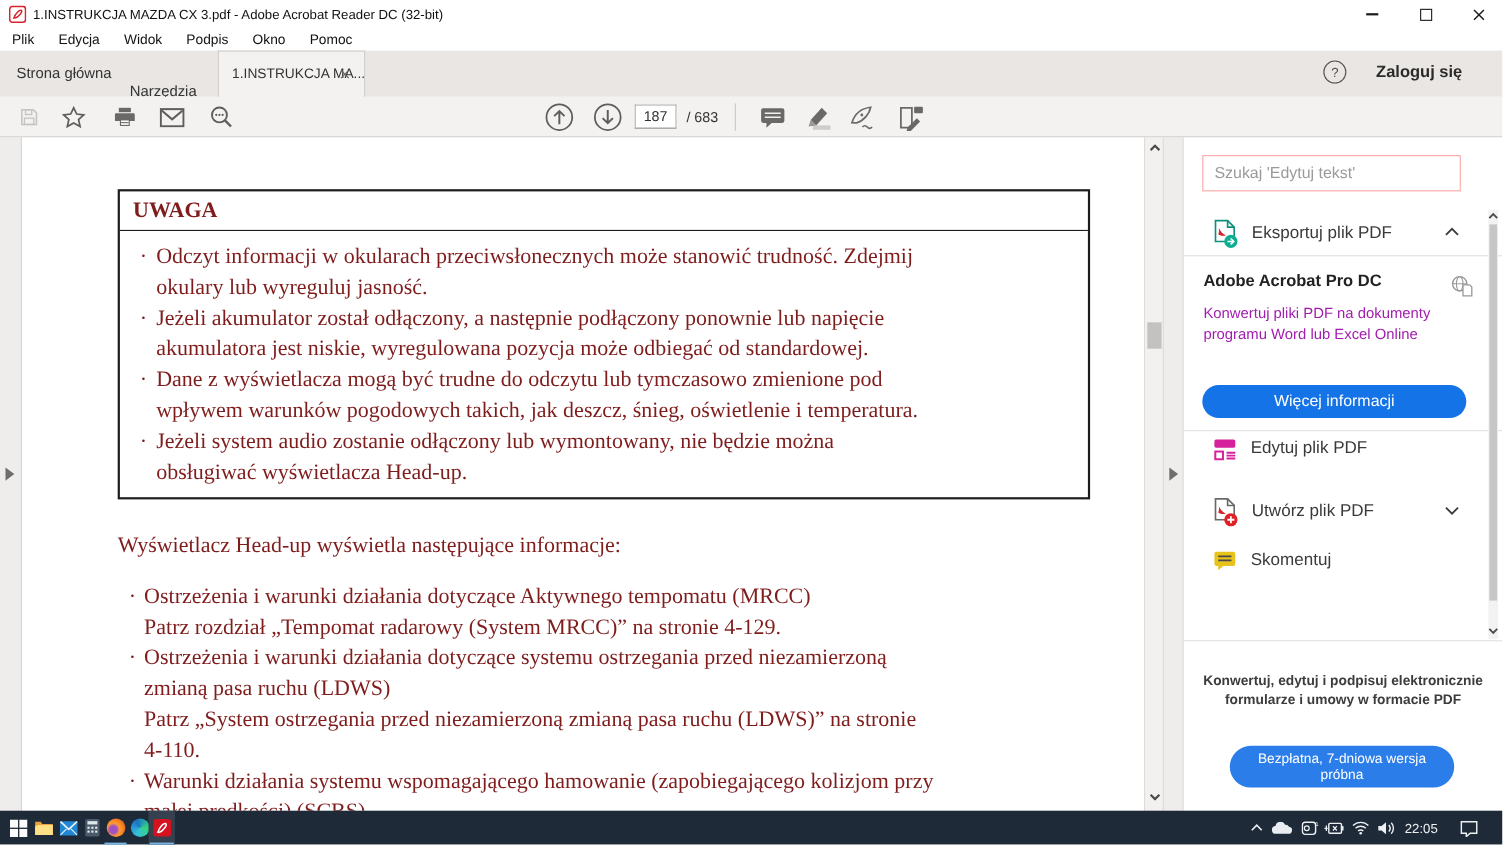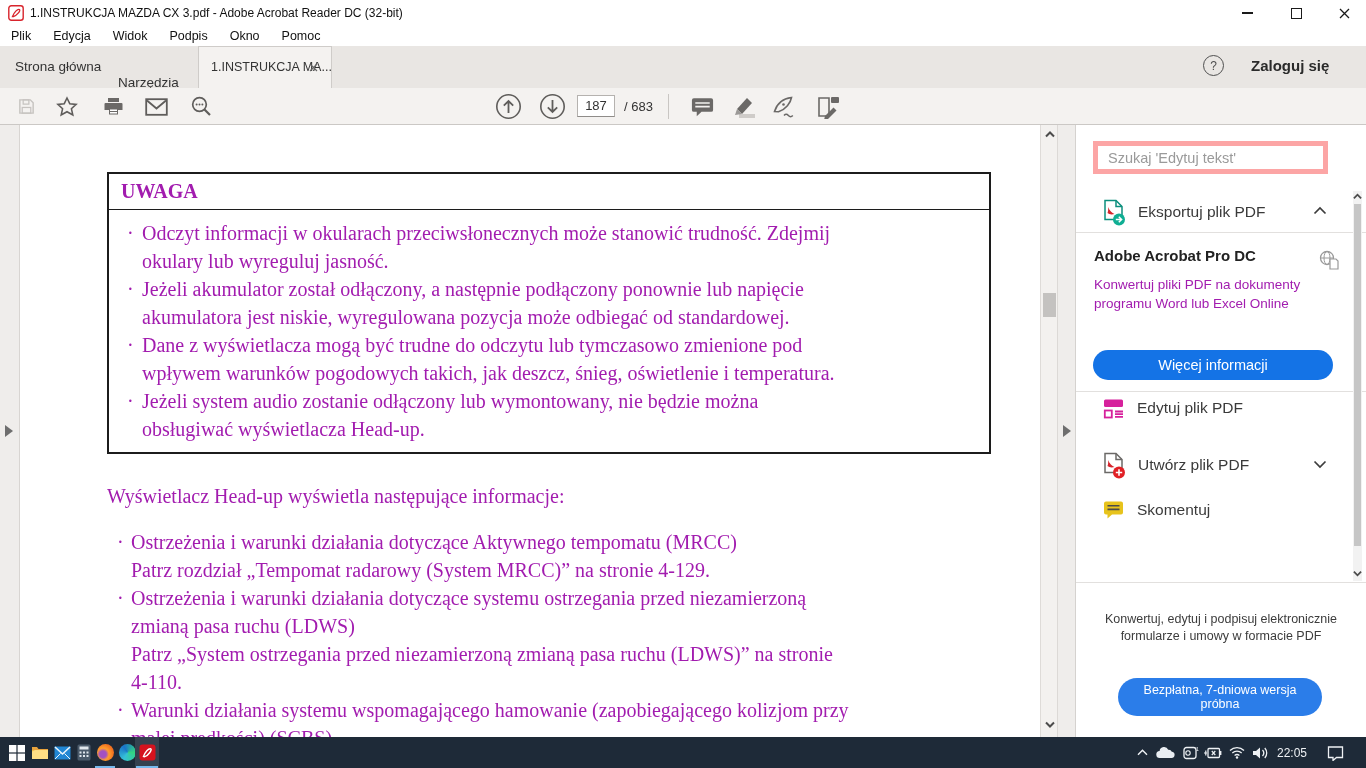--- a/index.html
+++ b/index.html
@@ -26,47 +26,47 @@
   .toolbar{position:absolute;left:0;top:88px;width:1366px;height:37px;background:#f4f2f0;border-bottom:1px solid #cbc8c5;box-sizing:border-box;}
   .tbtn{position:absolute;top:5px;width:28px;height:27px;display:flex;align-items:center;justify-content:center;}
   .pagebox{position:absolute;left:577px;top:7px;width:38px;height:22px;background:#fff;border:1px solid #b5b2af;border-bottom:1px solid #8f8c89;
            box-sizing:border-box;text-align:center;font-size:13px;color:#333;line-height:20px;}
   .pagetotal{position:absolute;left:624px;top:11px;font-size:13px;color:#333;}
   .tsep{position:absolute;left:668px;top:6px;width:1px;height:25px;background:#c9c6c3;}
   
   .leftstrip{position:absolute;left:0;top:125px;width:20px;height:612px;background:#efedeb;border-right:1px solid #d8d5d2;box-sizing:border-box;}
   .tri-right{width:0;height:0;border-left:8px solid #6e6e6e;border-top:6px solid transparent;border-bottom:6px solid transparent;}
   .docpage{position:absolute;left:20px;top:125px;width:1020px;height:612px;background:#fff;overflow:hidden;
-           font-family:"Liberation Serif","DejaVu Serif",serif;color:#a21caf;}
+           font-family:"Liberation Serif","DejaVu Serif",serif;color:#7f1d1d;}
   .noticebox{position:absolute;left:87px;top:47px;width:884px;height:282px;border:2px solid #1c1c1c;box-sizing:border-box;}
   .noticehead{height:35px;border-bottom:1px solid #1c1c1c;line-height:35px;padding-left:12px;font-weight:bold;font-size:20px;}
   .noticebody{padding:9px 10px 0 10px;}
   .nline{position:relative;white-space:nowrap;line-height:28px;font-size:20px;padding-left:23px;}
   .nline .db,.dline .db{position:absolute;left:8px;top:0;}
   .intro{position:absolute;left:87px;top:360px;font-size:20px;white-space:nowrap;}
   .dline{position:absolute;left:97px;font-size:20px;white-space:nowrap;line-height:28px;padding-left:14px;}
   .dline .db{left:0px;}
   
   .docscroll{position:absolute;left:1040px;top:125px;width:17px;height:612px;background:#f3f1ef;border-left:1px solid #dedbd8;box-sizing:border-box;}
   .docscroll .thumb{position:absolute;left:2px;top:168px;width:13px;height:24px;background:#c4c2c0;}
   .rightstrip{position:absolute;left:1057px;top:125px;width:18px;height:612px;background:#efedeb;border-left:1px solid #dcd9d6;box-sizing:border-box;}
   .chev{stroke:#4c4c4c;stroke-width:2;fill:none;}
   
   .panel{position:absolute;left:1075px;top:125px;width:291px;height:612px;background:#fff;border-left:1px solid #d5d2cf;box-sizing:border-box;}
-  .search{position:absolute;left:17px;top:16px;width:235px;height:33px;border:5px solid #fca5a5;box-sizing:border-box;
+  .search{position:absolute;left:17px;top:16px;width:235px;height:33px;border:1px solid #fca5a5;box-sizing:border-box;
           font-size:14.5px;padding:0 10px;color:#333;font-family:"Liberation Sans",sans-serif;}
   .search::placeholder{color:#9a9a9a;}
   .toolrow{position:absolute;left:0;width:276px;height:38px;display:flex;align-items:center;padding-left:26px;box-sizing:border-box;gap:12px;}
   .toolrow .tlabel{font-size:15.5px;color:#3a3a3a;}
   .pdivider{position:absolute;left:0;width:290px;border-top:1px solid #e2e0de;}
   .protitle{position:absolute;left:18px;top:122px;font-size:15px;font-weight:bold;color:#222;}
   .prodesc{position:absolute;left:18px;top:150px;width:228px;font-size:13.5px;line-height:19px;color:#a21caf;}
   .bluebtn{background:#1473e6;color:#fff;border:none;border-radius:16px;font-family:"Liberation Sans",sans-serif;margin-top:12px;}
   .morebtn{position:absolute;left:17px;top:213px;width:240px;height:30px;font-size:14.5px;}
-  .promo{position:absolute;left:2px;top:486px;width:286px;text-align:center;font-size:12.5px;font-weight:normal;color:#3c3c3c;line-height:17px;}
+  .promo{position:absolute;left:2px;top:486px;width:286px;text-align:center;font-size:12.5px;font-weight:bold;color:#3c3c3c;line-height:17px;}
   .trialbtn{position:absolute;left:42px;top:541px;width:204px;height:38px;border-radius:19px;font-size:12.5px;}
   .pscroll{position:absolute;left:277px;top:66px;width:9px;height:390px;background:#f2f2f2;}
   .pscroll .pthumb{position:absolute;left:1px;top:13px;width:7px;height:342px;background:#c6c6c6;}
   
   .taskbar{position:absolute;left:0;top:737px;width:1366px;height:31px;background:#1e2a38;}
   .tkbtn{position:absolute;top:0;width:22px;height:31px;display:flex;align-items:center;justify-content:center;}
   .runline{position:absolute;top:29px;height:2px;background:#76b9ed;}
   .acrohl{position:absolute;left:135px;top:0;width:24px;height:31px;background:#35414f;}
   .time{position:absolute;left:1277px;top:9px;font-size:12px;color:#eef1f4;}
   .ffx{width:17px;height:17px;border-radius:50%;background:radial-gradient(circle at 35% 60%,#a351c2 0 22%,#ff9d2e 40%,#f0701f 70%,#e8642c 100%);}

